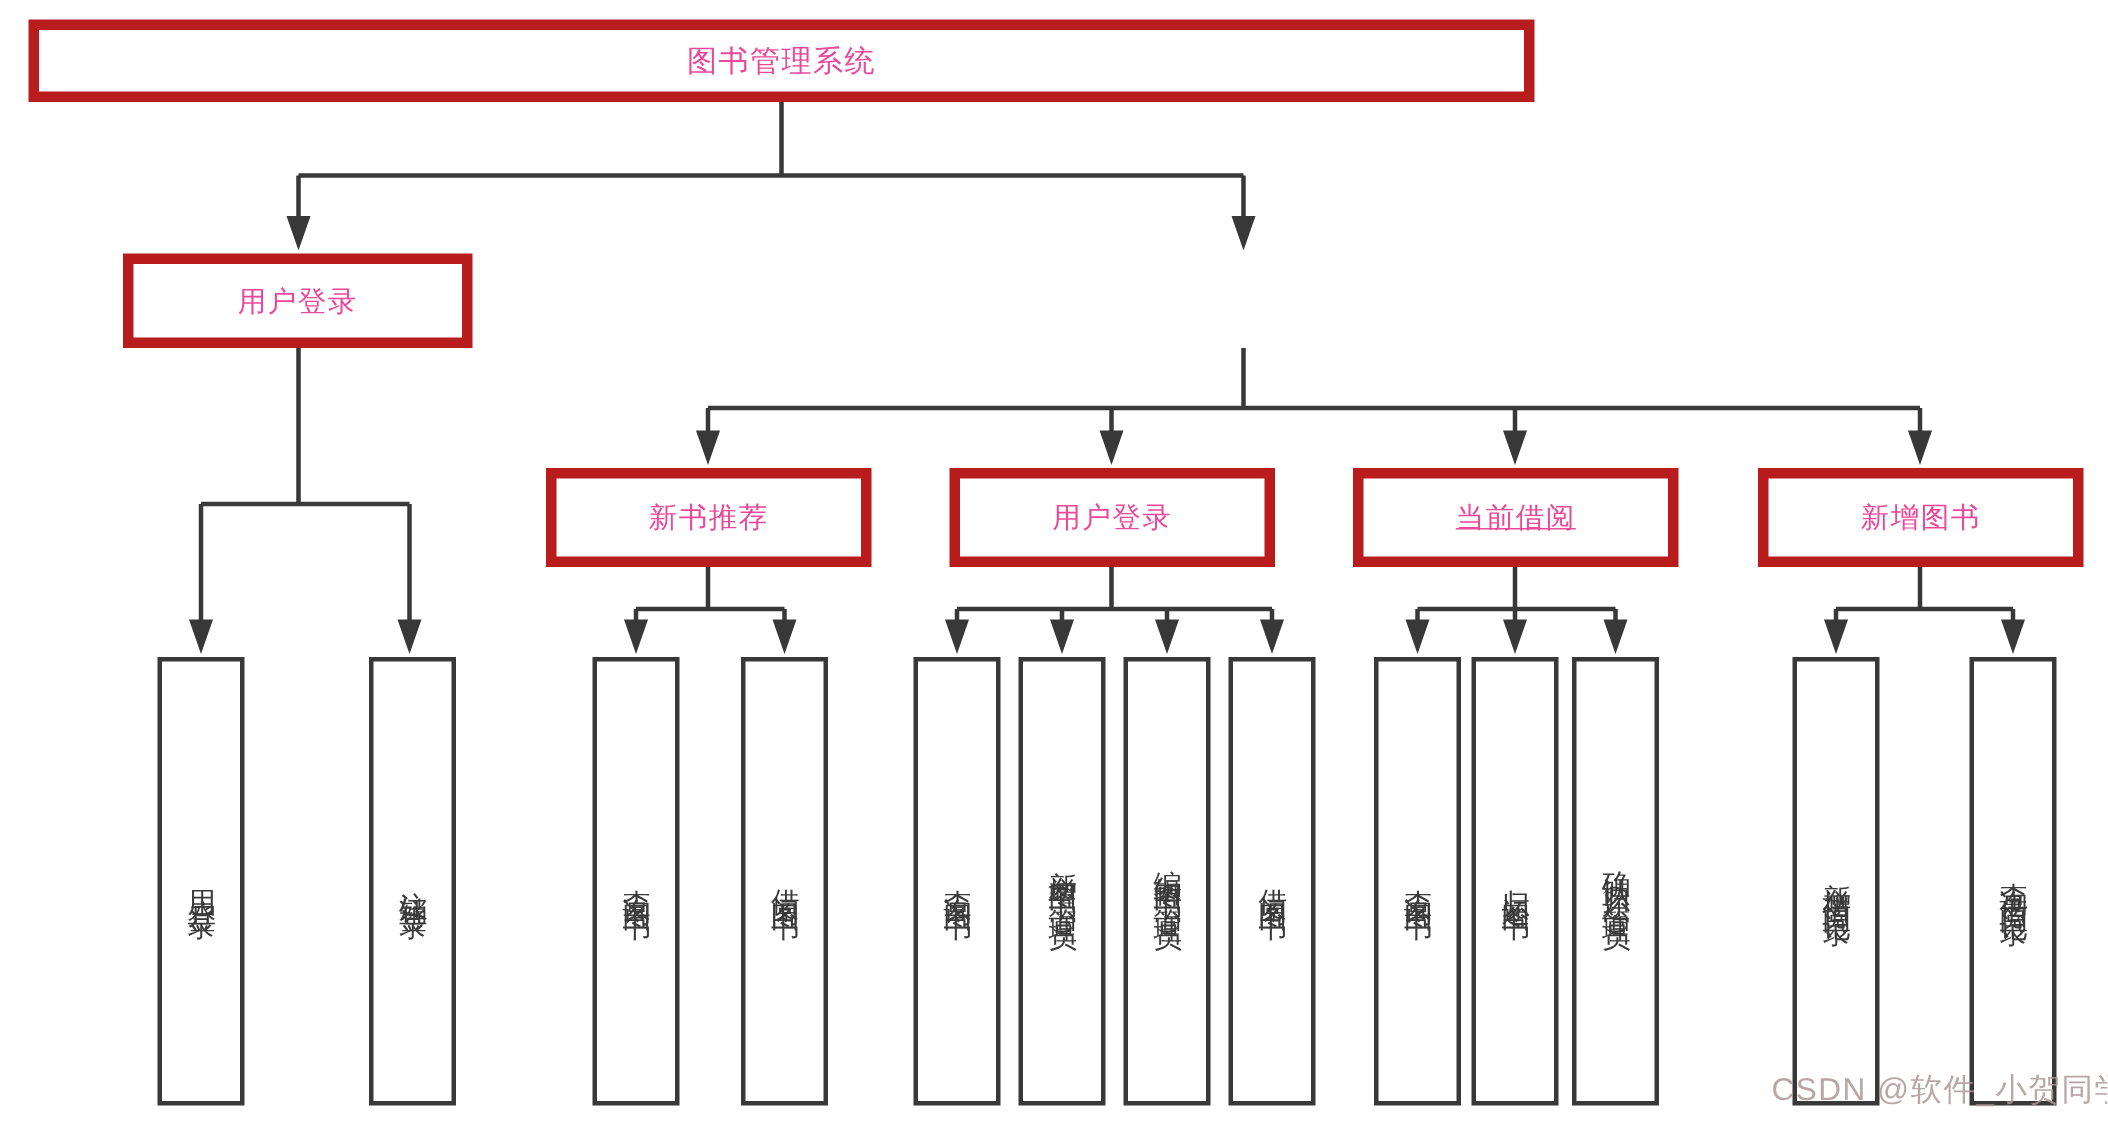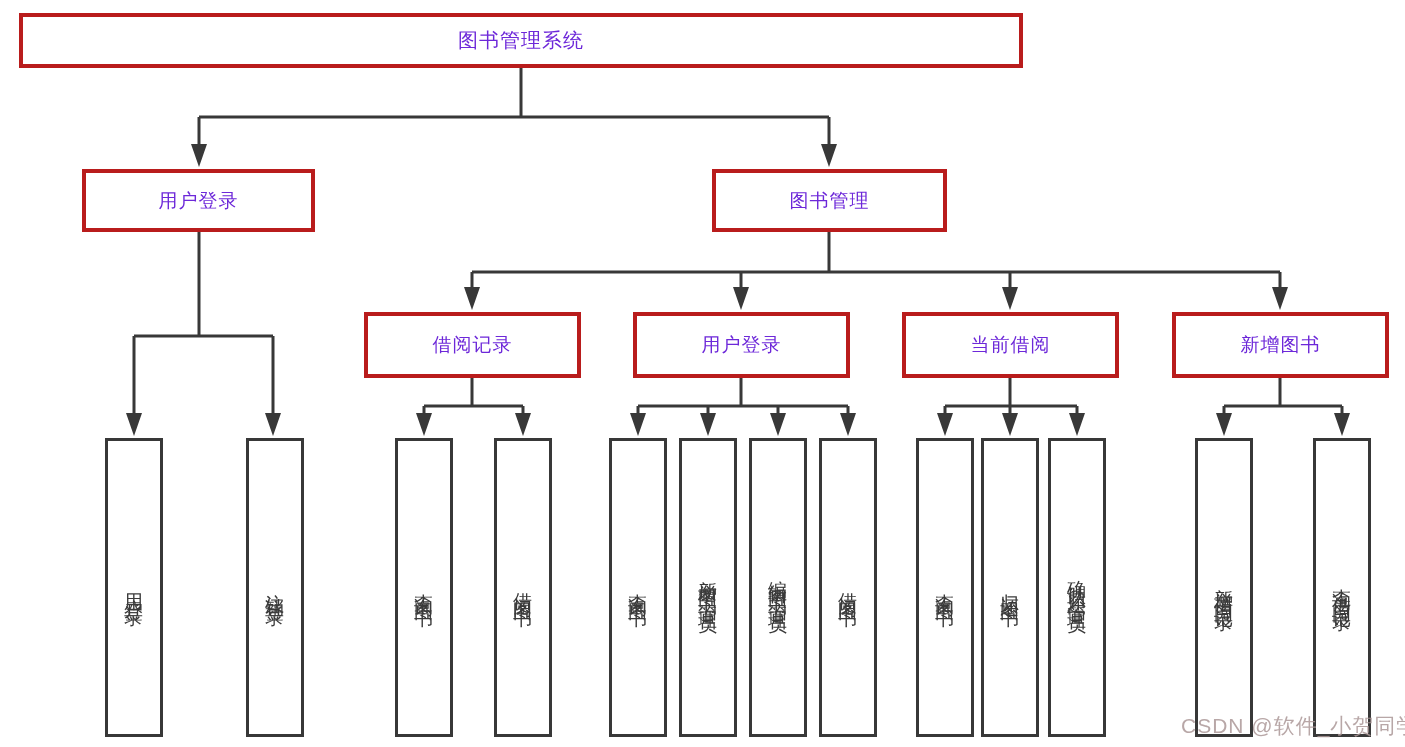--- a/index.html
+++ b/index.html
@@ -7,24 +7,24 @@
     position:relative;
     width:1405px;height:747px;
     background:#ffffff;
     font-family:"Liberation Sans","DejaVu Sans",sans-serif;
     overflow:hidden;
   }
   #wires{position:absolute;left:0;top:0;width:1405px;height:747px;}
   .node{
     position:absolute;
     box-sizing:border-box;
-    border:4px solid #b91c1c;
+    border:7px solid #b91c1c;
     background:#ffffff;
     display:flex;align-items:center;justify-content:center;
-    color:#6d28d9;
+    color:#ec4899;
     font-size:19px;
     letter-spacing:1px;
     white-space:nowrap;
   }
   .node.root{font-size:20px;}
   .leaf{
     position:absolute;
     box-sizing:border-box;
     border:3px solid #383838;
     background:#ffffff;
@@ -82,25 +82,24 @@
       <polygon points="1002,413 1018,413 1010,436"></polygon>
       <polygon points="1069,413 1085,413 1077,436"></polygon>
       <polygon points="1216,413 1232,413 1224,436"></polygon>
       <polygon points="1334,413 1350,413 1342,436"></polygon>
     </g>
   </svg>
 
   <div class="node root" style="left:19px;top:13px;width:1004px;height:55px;">图书管理系统</div>
 
   <div class="node" style="left:82px;top:169px;width:233px;height:63px;">用户登录</div>
-  <div class="node" style="left:712px;top:169px;width:235px;height:63px;">图书管理</div>
 
-  <div class="node" style="left:364px;top:312px;width:217px;height:66px;">借阅记录</div>
+  <div class="node" style="left:364px;top:312px;width:217px;height:66px;">新书推荐</div>
   <div class="node" style="left:633px;top:312px;width:217px;height:66px;">用户登录</div>
-  <div class="node" style="left:902px;top:312px;width:217px;height:66px;">当前借阅</div>
+  <div class="node" style="left:902px;top:312px;width:217px;height:66px;text-decoration:underline;">当前借阅</div>
   <div class="node" style="left:1172px;top:312px;width:217px;height:66px;">新增图书</div>
 
   <div class="leaf" style="left:105px;">
     <span>用户登录</span>
   </div>
   <div class="leaf" style="left:246px;">
     <span>注销登录</span>
   </div>
 
   <div class="leaf" style="left:395px;">

